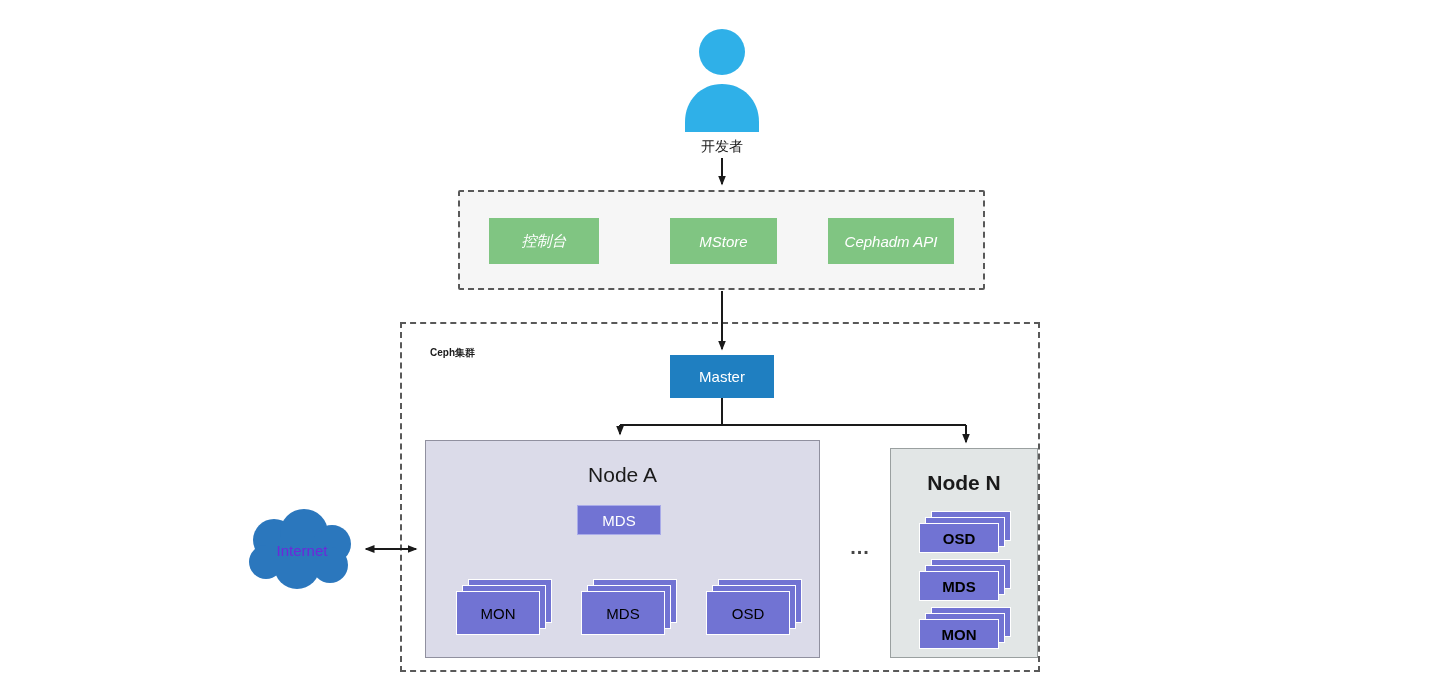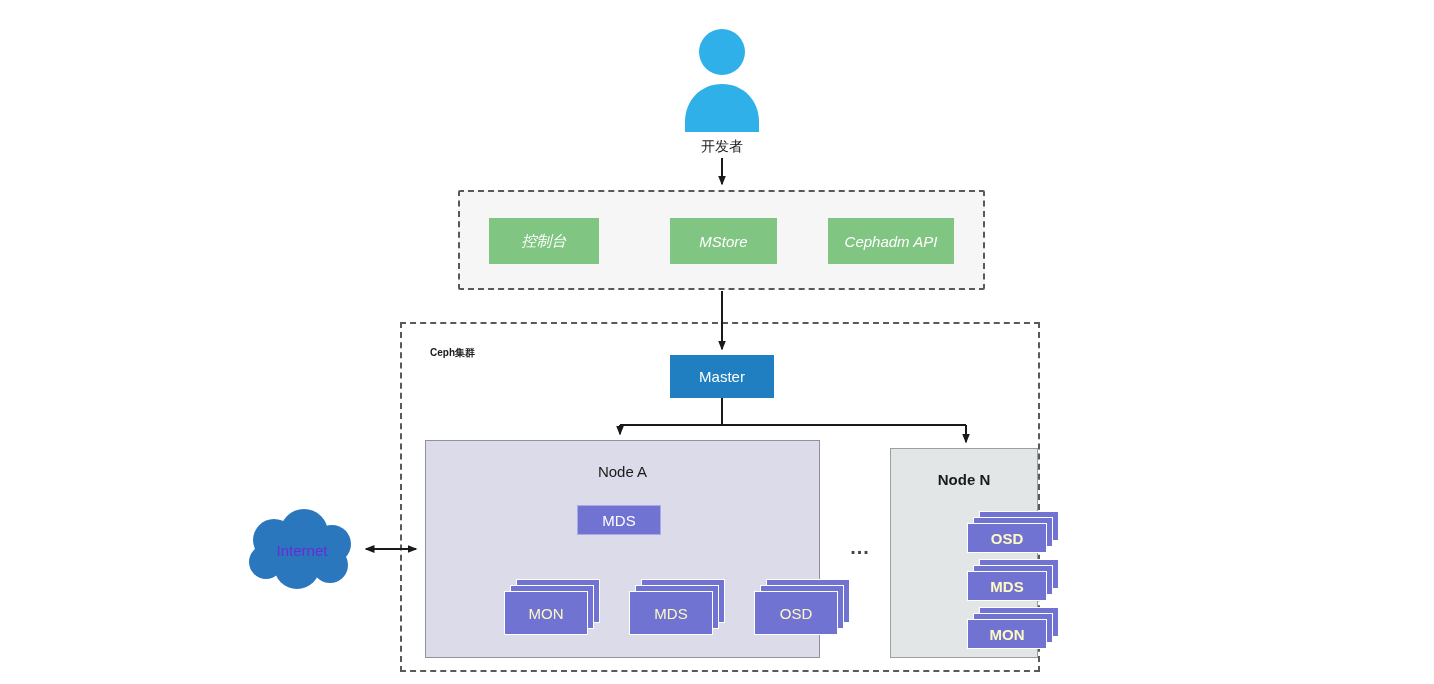--- a/index.html
+++ b/index.html
@@ -25,30 +25,30 @@
   
   .cluster-box { left:400px; top:322px; width:640px; height:350px; border:2px dashed #595959; }
   .cluster-title { position:absolute; left:28px; top:22px; font-size:10px; font-weight:bold; color:#1a1a1a; }
 
   .master { left:670px; top:355px; width:104px; height:43px; background:#1f7fc1; color:#ffffff;
             font-size:15px; display:flex; align-items:center; justify-content:center; }
 
   .node { position:absolute; border:1px solid #90909f; }
   .node-a { left:425px; top:440px; width:395px; height:218px; background:#dbdbe9; }
   .node-n { left:890px; top:448px; width:148px; height:210px; background:#e2e6e6; border-color:#9aa0a0;font-weight:bold; }
-  .node-title { position:absolute; left:0; top:22px; width:100%; text-align:center; font-size:15px; color:#1a1a1a; }
+  .node-title { position:absolute; left:0; top:22px; width:100%; text-align:center; font-size:21px; color:#1a1a1a; }
 
   .chip { position:absolute; background:#7173d3; border:1px solid #a9abe9; color:#ffffff; font-size:15px;
           display:flex; align-items:center; justify-content:center; }
   .chip-mds { left:151px; top:64px; width:84px; height:30px; }
 
   
   .stack { position:absolute; }
-  .stack .layer { position:absolute; background:#7173d3; border:1px solid #ffffff; color:#fef9c3;
-                  font-size:15px; display:flex; align-items:center; justify-content:center;margin-left:48px; }
+  .stack .layer { position:absolute; background:#7173d3; border:1px solid #ffffff; color:#000000;
+                  font-size:15px; display:flex; align-items:center; justify-content:center; }
   .stack-lg { width:96px; height:56px; }
   .stack-lg .layer { width:84px; height:44px; }
   .stack-sm { width:92px; height:42px; }
   .stack-sm .layer { width:80px; height:30px; }
   .layer.back  { left:12px; top:0; }
   .layer.mid   { left:6px;  top:6px; }
   .layer.front { left:0;    top:12px; }
 
   .stack-mon-a { left:30px;  top:138px; }
   .stack-mds-a { left:155px; top:138px; }

